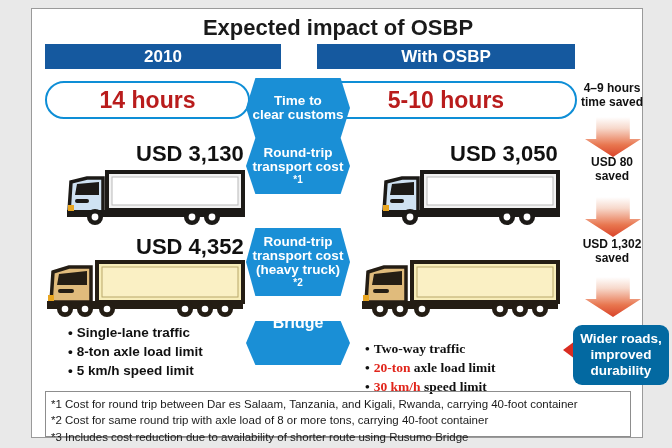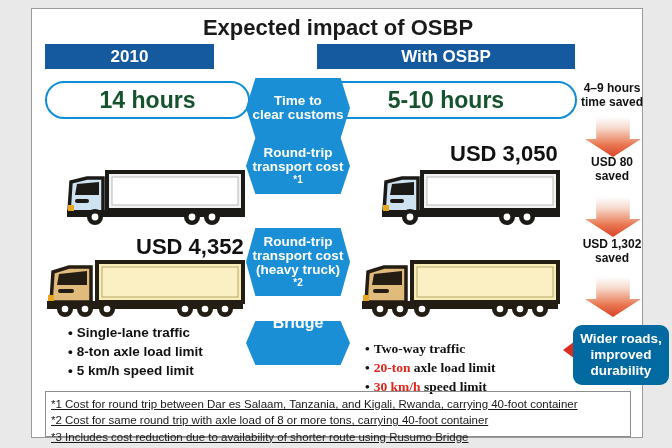--- a/index.html
+++ b/index.html
@@ -23,31 +23,31 @@
     font-size:22px;font-weight:bold;color:#1a1a1a;
     letter-spacing:0px;
   }
   
   .hdr{
     position:absolute;height:25px;
     background:#15599f;
     color:#ffffff;font-weight:bold;font-size:17px;
     display:flex;align-items:center;justify-content:center;
   }
-  #hdr-left{left:13px;top:35px;width:169px;}
+  #hdr-left{left:13px;top:35px;width:236px;}
   #hdr-right{left:285px;top:35px;width:258px;}
 
   
   .pill{
     position:absolute;height:38px;
     background:#ffffff;
     border:2.5px solid #0e8ed6;
     border-radius:19px;
     display:flex;align-items:center;justify-content:center;
-    font-size:23px;font-weight:bold;color:#14532d;
+    font-size:23px;font-weight:bold;color:#b91c1c;
     box-sizing:border-box;
     z-index:4;
   }
   #pill-left{left:13px;top:72px;width:205px;}
   #pill-right{left:283px;top:72px;width:262px;}
 
   
   .hex{
     position:absolute;
     background:#1a8fd6;
@@ -133,21 +133,21 @@
     border-right:12px solid #d92d22;
   }
 
   
   #foot{
     position:absolute;left:13px;top:382px;
     width:586px;height:46px;
     border:1px solid #8d8d8d;
     box-sizing:border-box;
     padding:4px 4px 0 5px;
-    font-size:11.5px;color:#1a1a1a;line-height:1.42;text-decoration:underline;
+    font-size:11.5px;color:#1a1a1a;line-height:1.42;
   }
   #foot div{white-space:nowrap;}
 </style>
 </head>
 <body>
 
 <div id="frame">
 
   <div id="title">Expected impact of OSBP</div>
 
@@ -159,20 +159,21 @@
   <div class="hex" id="hex-time">
     <span>Time to</span>
     <span>clear customs</span>
   </div>
   <div class="sav" id="sav-time">
     <div>4–9 hours</div>
     <div>time saved</div>
   </div>
   <div class="arrow" id="arrow1"></div>
 
+  <div class="cost" id="cost-l1">USD 3,130</div>
   <div class="cost" id="cost-r1">USD 3,050</div>
 
   <svg class="truck" id="truck-l1" width="186" height="62" viewBox="0 0 186 62">
     <rect x="42" y="6" width="136" height="38" fill="#f2f2f2" stroke="#1c1a17" stroke-width="4"></rect>
     <rect x="47" y="11" width="126" height="28" fill="#ffffff" stroke="#b9b9b9" stroke-width="1"></rect>
     <path d="M6 16 L22 12 L38 12 L38 46 L4 46 Z" fill="#cfe2f2" stroke="#1c1a17" stroke-width="3.5"></path>
     <path d="M12 18 L34 16 L34 29 L10 29 Z" fill="#1c1a17"></path>
     <rect x="10" y="33" width="14" height="4" rx="2" fill="#1c1a17"></rect>
     <rect x="2" y="44" width="178" height="7" fill="#1c1a17"></rect>
     <rect x="3" y="39" width="6" height="6" fill="#e8a520"></rect>

